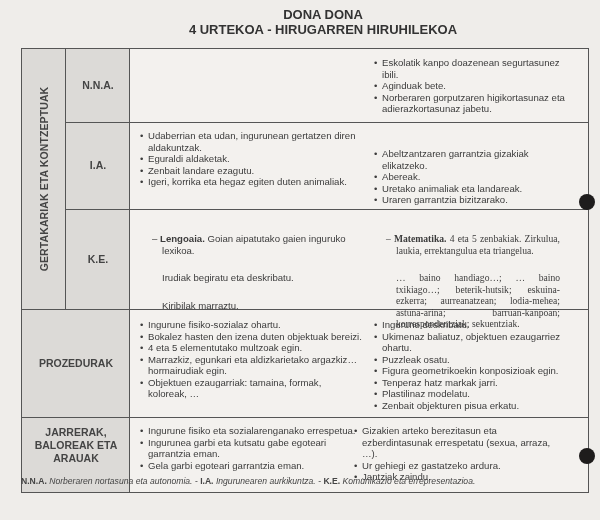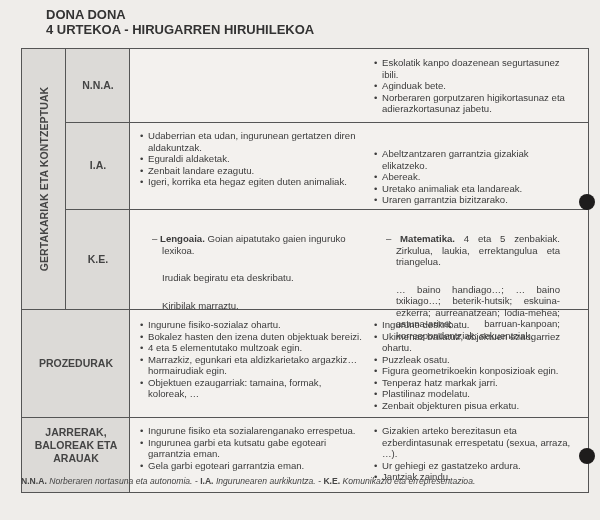--- a/index.html
+++ b/index.html
@@ -5,21 +5,21 @@
   html, body { margin:0; padding:0; }
   body {
     width:600px; height:520px; overflow:hidden;
     background:#efedea;
     font-family:"Liberation Sans", sans-serif;
     color:#3a3a3a;
     position:relative;
   }
   .title {
     position:absolute; left:0; right:0; top:7px;
-    text-align:left; font-weight:bold; font-size:13px; line-height:15px;
+    text-align:center; font-weight:bold; font-size:13px; line-height:15px;
     color:#333;
     padding-left:46px;
   }
   .tbl {
     position:absolute; left:21px; top:48px; width:568px; height:445px;
     border:1px solid #555; box-sizing:border-box;
     background:#f3f1ee;
   }
   .cell { position:absolute; box-sizing:border-box; }
   .shade { background:#dcdad7; }
@@ -109,21 +109,21 @@
       <li>Uretako animaliak eta landareak.</li>
       <li>Uraren garrantzia bizitzarako.</li>
     </ul>
   </div>
 
   <div class="cell content dash" style="left:114px;top:168px;width:226px;">
     <p class="first">– <b>Lengoaia.</b> <span>Goian aipatutako gaien inguruko lexikoa.</span></p>
     <p>Irudiak begiratu eta deskribatu.</p>
     <p>Kiribilak marraztu.</p>
   </div>
-  <div class="cell content dash" style="left:348px;top:168px;width:206px;text-align:justify;">
+  <div class="cell content dash" style="left:348px;top:168px;width:206px;text-align:justify;font-family:Liberation Serif, serif;">
     <p class="first">– <b>Matematika.</b> <span>4 eta 5 zenbakiak. Zirkulua, laukia, errektangulua eta triangelua.</span></p>
     <p>… baino handiago…; … baino txikiago…; beterik-hutsik; eskuina-ezkerra; aurreanatzean; lodia-mehea; astuna-arina; barruan-kanpoan; korrespondentziak; sekuentziak.</p>
   </div>
 
   <div class="cell content" style="left:118px;top:270px;width:222px;">
     <ul>
       <li>Ingurune fisiko-sozialaz ohartu.</li>
       <li>Bokalez hasten den izena duten objektuak bereizi.</li>
       <li>4 eta 5 elementutako multzoak egin.</li>
       <li>Marrazkiz, egunkari eta aldizkarietako argazkiz… hormairudiak egin.</li>
@@ -142,21 +142,21 @@
     </ul>
   </div>
 
   <div class="cell content" style="left:118px;top:376px;width:222px;">
     <ul>
       <li>Ingurune fisiko eta sozialarenganako errespetua.</li>
       <li>Ingurunea garbi eta kutsatu gabe egoteari garrantzia eman.</li>
       <li>Gela garbi egoteari garrantzia eman.</li>
     </ul>
   </div>
-  <div class="cell content" style="left:352px;top:376px;width:200px;">
+  <div class="cell content" style="left:332px;top:376px;width:200px;">
     <ul>
       <li>Gizakien arteko berezitasun eta ezberdintasunak errespetatu (sexua, arraza, …).</li>
       <li>Ur gehiegi ez gastatzeko ardura.</li>
       <li>Jantziak zaindu.</li>
     </ul>
   </div>
 </div>
 
 <div class="hole" style="left:579px;top:194px;"></div>
 <div class="hole" style="left:579px;top:448px;"></div>

